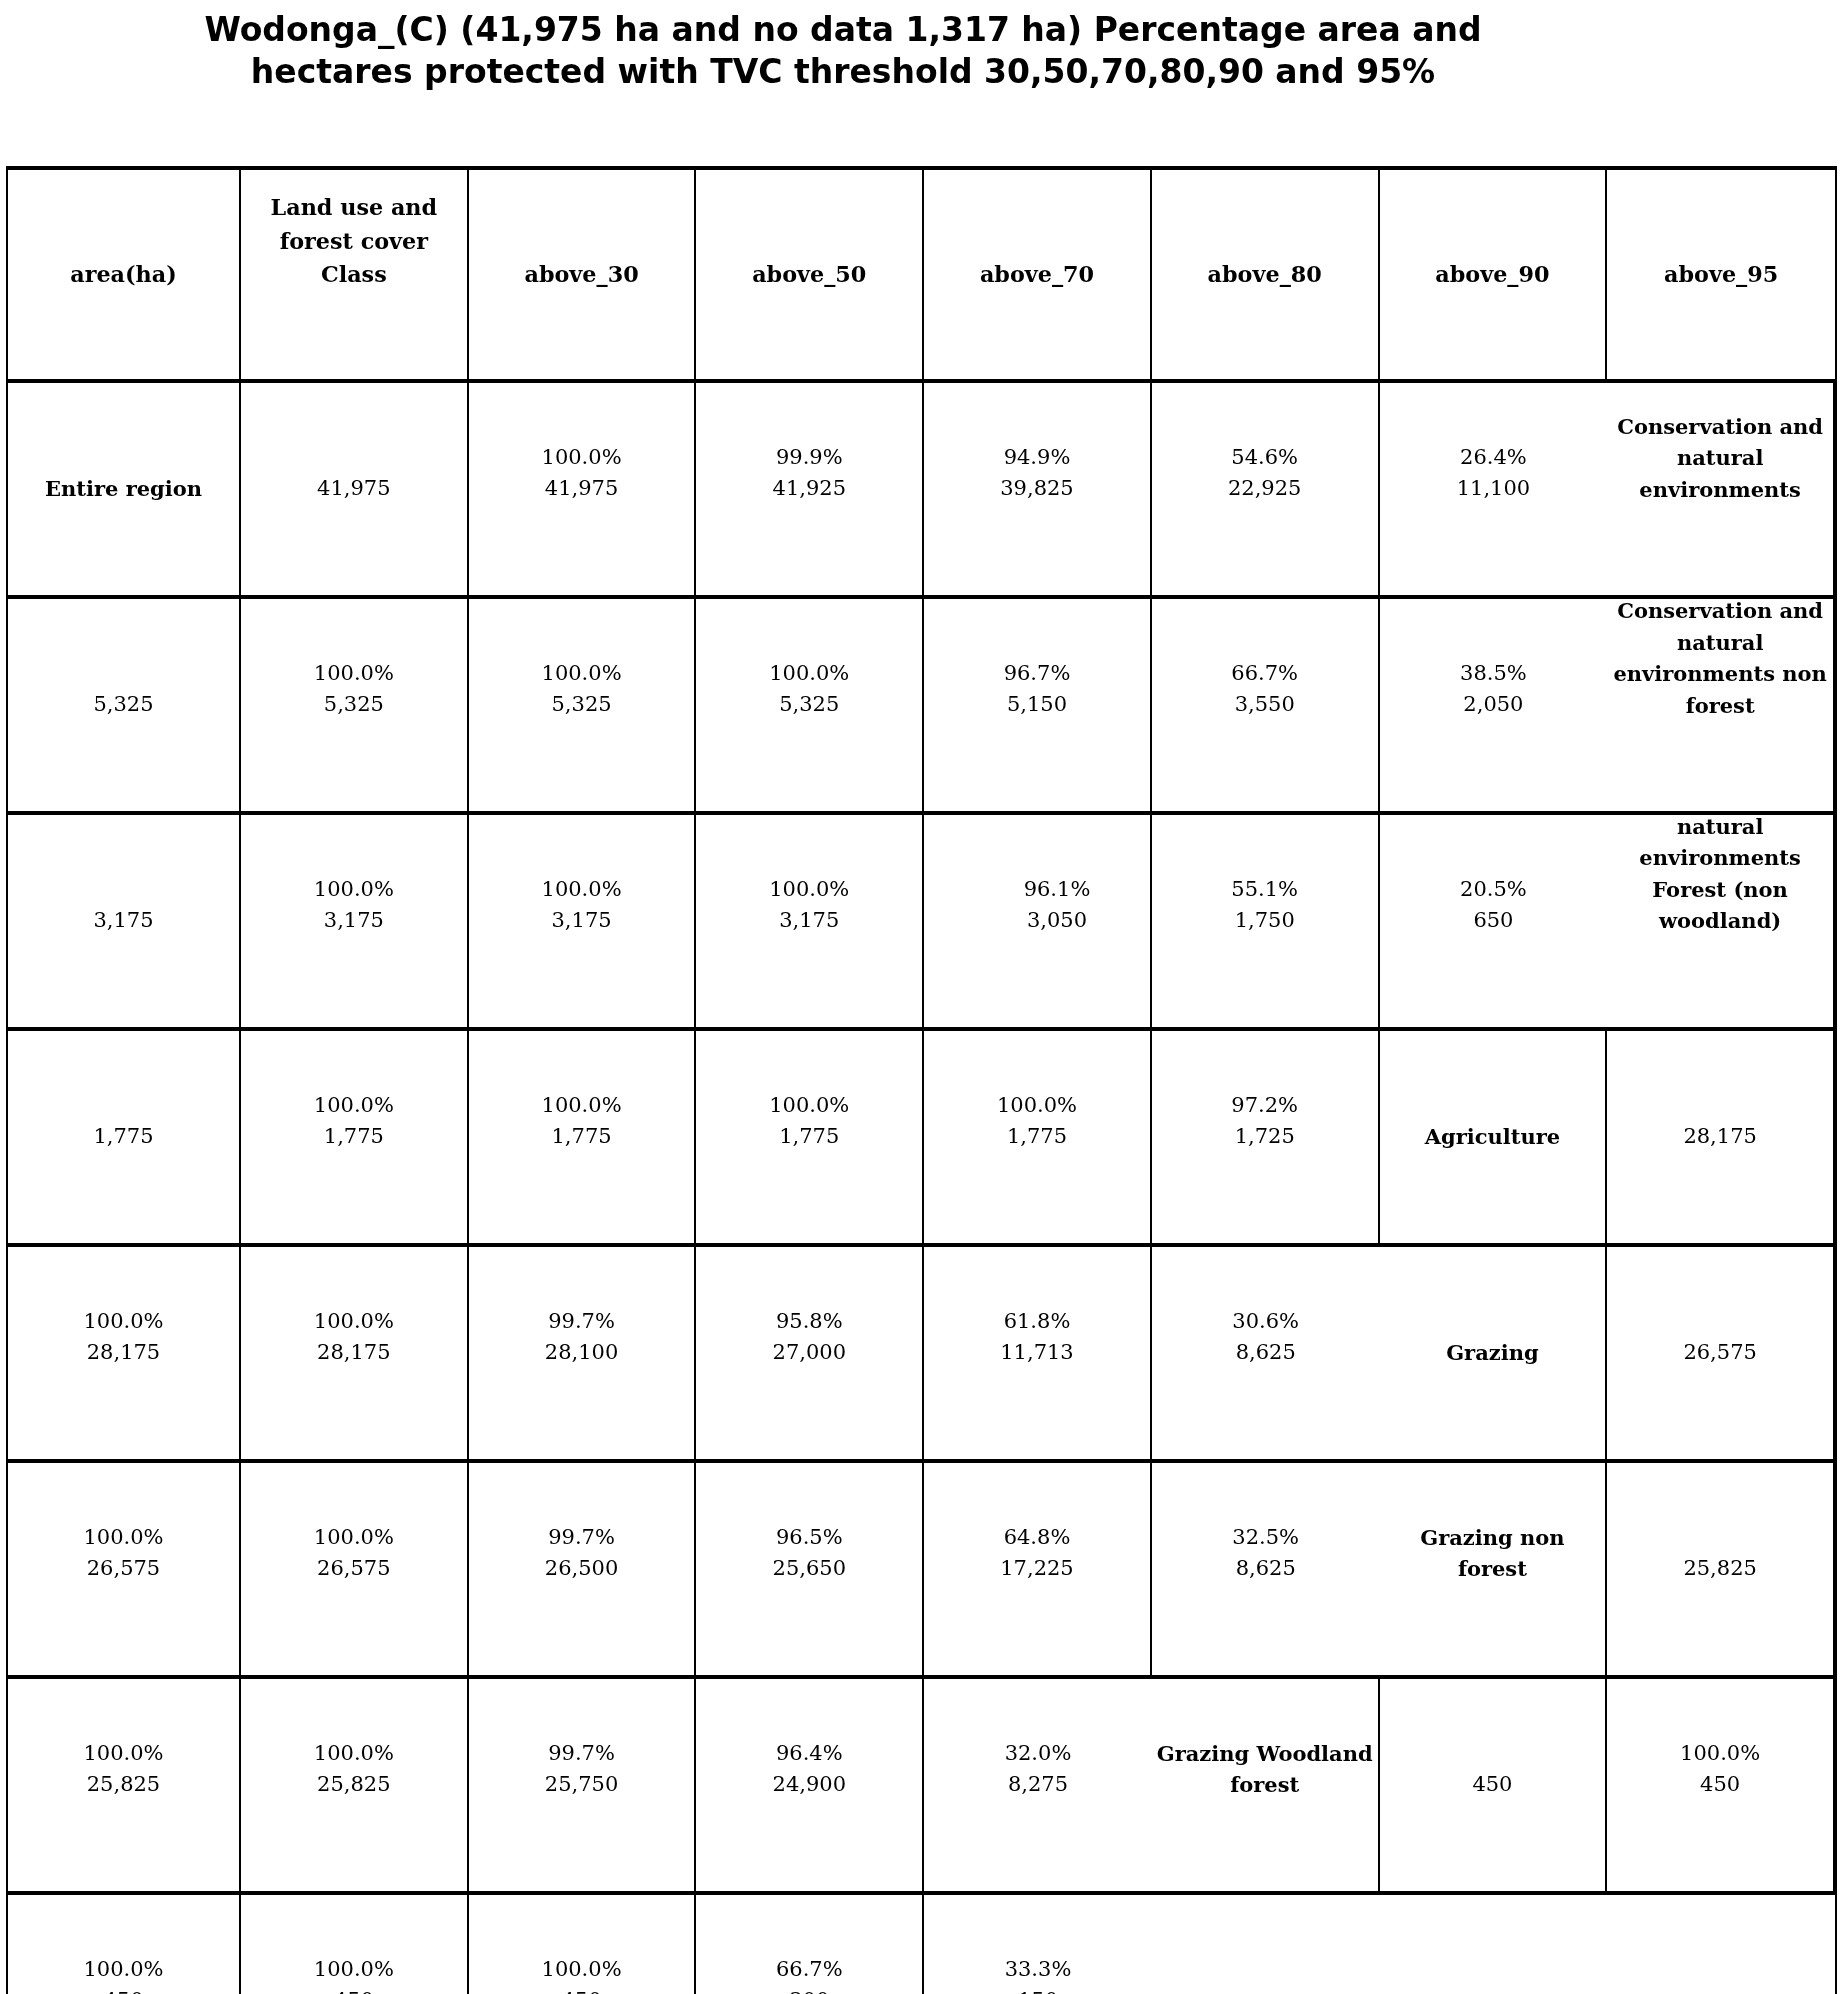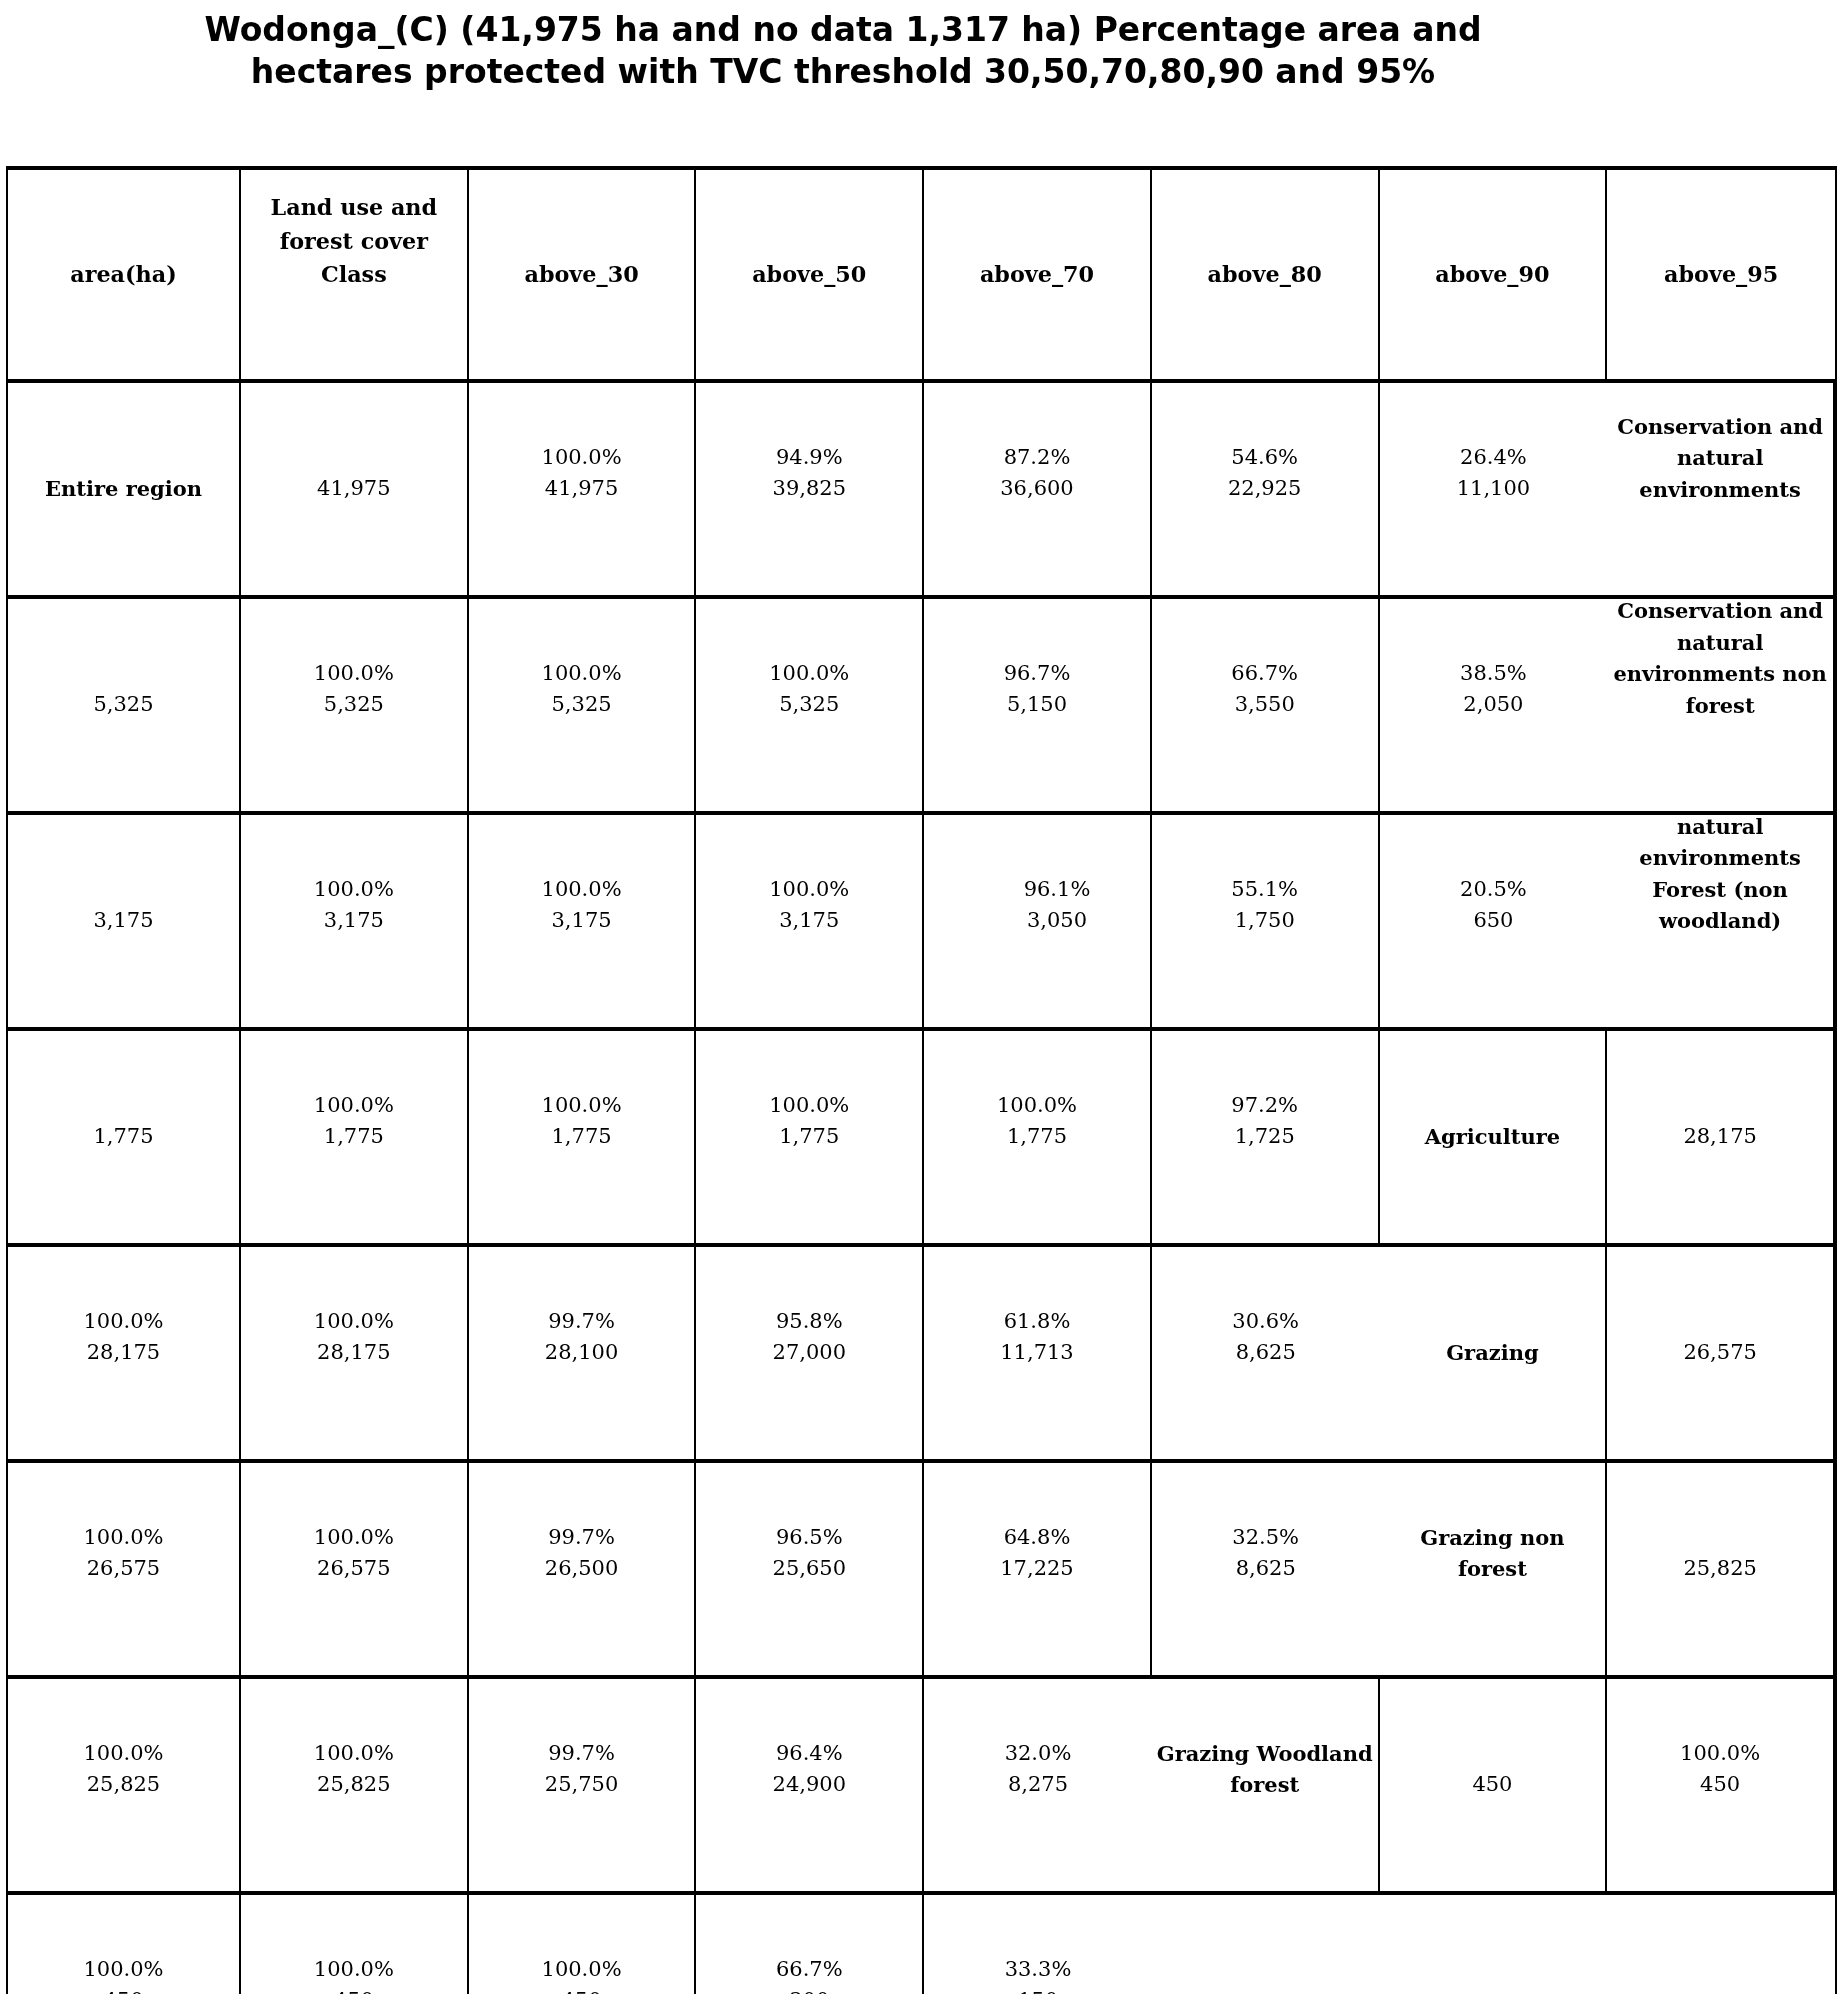--- a/index.html
+++ b/index.html
@@ -88,26 +88,26 @@
         <span>Entire region</span>
       </div>
       <div class="cell value">
         <span>41,975</span>
       </div>
       <div class="cell value">
         <span style="transform: translateY(-0.75em);">100.0%
 41,975</span>
       </div>
       <div class="cell value">
+        <span style="transform: translateY(-0.75em);">99.9%
+41,925</span>
+      </div>
+      <div class="cell value">
         <span style="transform: translateY(-0.75em);">94.9%
 39,825</span>
-      </div>
-      <div class="cell value">
-        <span style="transform: translateY(-0.75em);">87.2%
-36,600</span>
       </div>
       <div class="cell value">
         <span style="transform: translateY(-0.75em);">54.6%
 22,925</span>
       </div>
       <div class="cell value col-last">
         <span style="transform: translateY(-0.75em);">26.4%
 11,100</span>
       </div>
       <div class="cell label">

